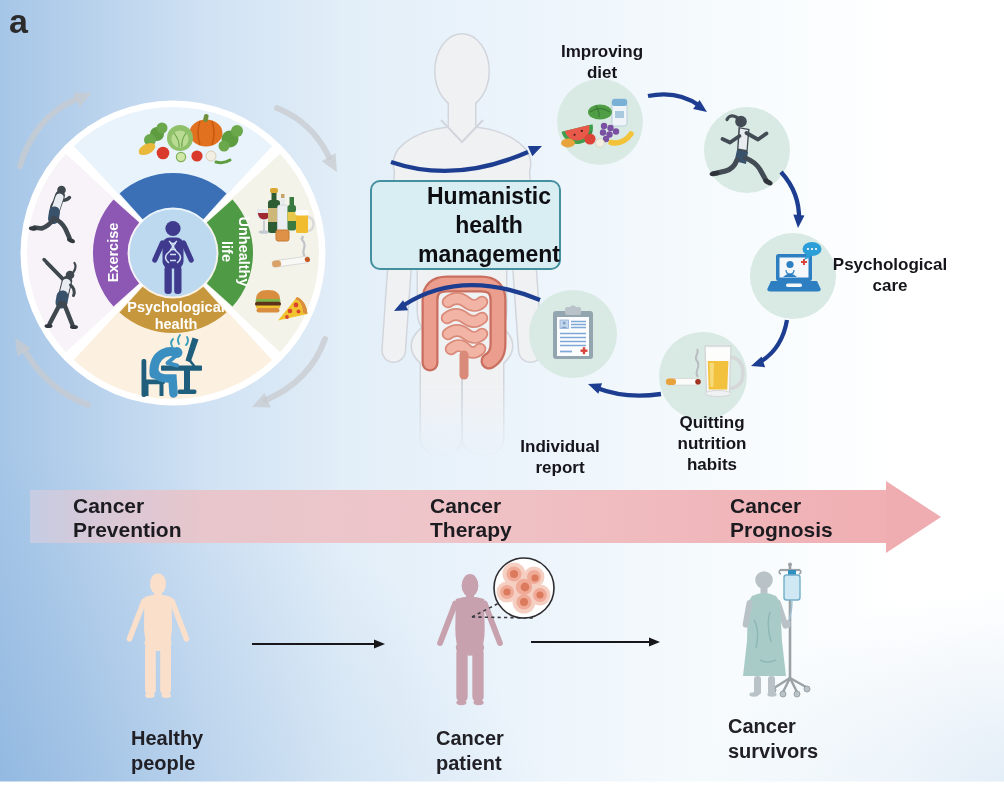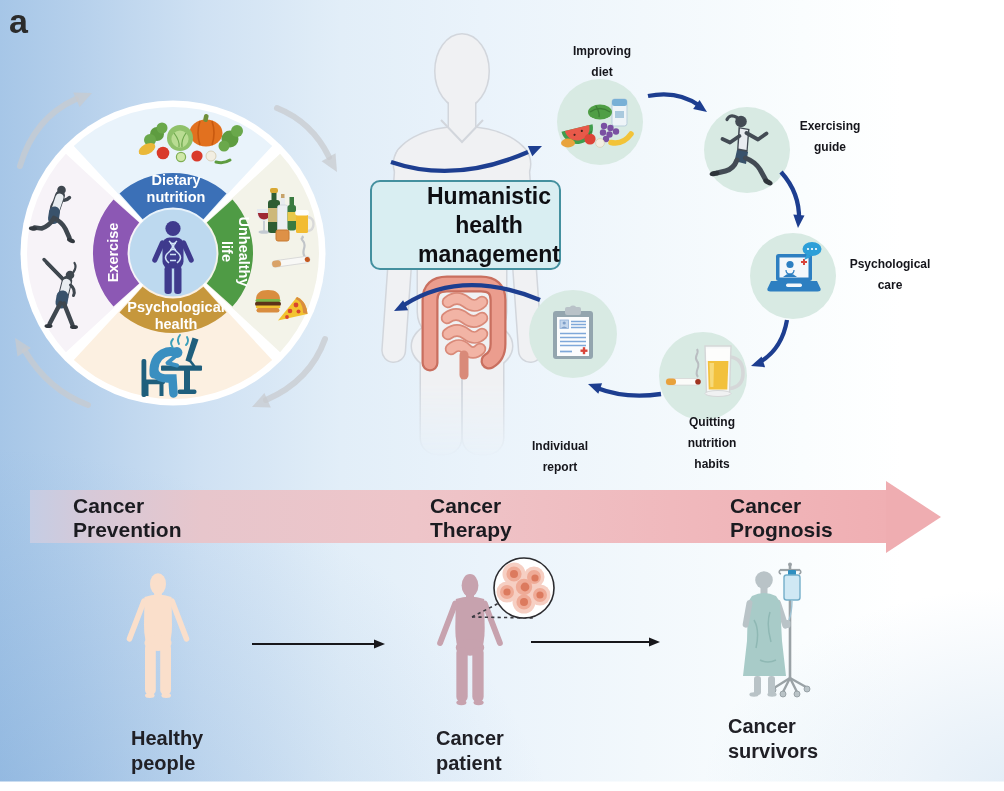--- a/index.html
+++ b/index.html
@@ -21,21 +21,21 @@
   .w-bottom{left:76px; top:298.5px; width:200px;}
   .w-left{left:53px; top:243.5px; width:120px; height:17px; line-height:17px; transform:rotate(-90deg);}
   .w-right{left:174.7px; top:235px; width:120px; height:33px; line-height:16.5px; transform:rotate(90deg);}
   .hhm-box{
     position:absolute; left:370px; top:180px; width:191px; height:90px;
     background:#d9eef2; border:2.2px solid #44909f; border-radius:10px;
     display:flex; align-items:center; justify-content:center;
     font-size:23px; line-height:29px; font-weight:bold; color:#0e0e12;
     text-align:center; white-space:pre-line;padding-left:47px;
   }
-  .cyc-lbl{font-size:12px; line-height:21px; text-align:center; color:#15151b;}
+  .cyc-lbl{font-size:17px; line-height:21px; text-align:center; color:#15151b;}
   .c-diet{left:542px; top:41px; width:120px;}
   .c-exer{left:770px; top:116px; width:120px;}
   .c-psy{left:820px; top:254px; width:140px;}
   .c-quit{left:652px; top:412px; width:120px;}
   .c-rep{left:500px; top:396px; width:120px;margin-top:40px;}
   .band-lbl{font-size:21px; line-height:24px; color:#1b1b20;}
   .b-prev{left:73px; top:494px;}
   .b-ther{left:430px; top:494px;}
   .b-prog{left:730px; top:494px;}
   .fig-lbl{font-size:20px; line-height:25px; color:#202026;}
@@ -492,36 +492,32 @@
   </g>
   <g fill="#17171b">
     <polygon points="385,644 374.0,648.6 374.0,639.4"></polygon>
     <polygon points="660,642 649.0,646.6 649.0,637.4"></polygon>
   </g>
 </g>
     </svg>
 
 <div class="lbl panel-letter">a</div>
 
-<div class="lbl wheel-lbl w-top">Dietary
-nutrition</div>
 <div class="lbl wheel-lbl w-bottom">Psychological
 health</div>
 <div class="lbl wheel-lbl w-left">Exercise</div>
 <div class="lbl wheel-lbl w-right">Unhealthy
 life</div>
 
 <div class="hhm-box">Humanistic
 health
 management</div>
 
 <div class="lbl cyc-lbl c-diet">Improving
 diet</div>
-<div class="lbl cyc-lbl c-exer">Exercising
-guide</div>
 <div class="lbl cyc-lbl c-psy">Psychological
 care</div>
 <div class="lbl cyc-lbl c-quit">Quitting
 nutrition
 habits</div>
 <div class="lbl cyc-lbl c-rep">Individual
 report</div>
 
 <div class="lbl band-lbl b-prev">Cancer
 Prevention</div>

